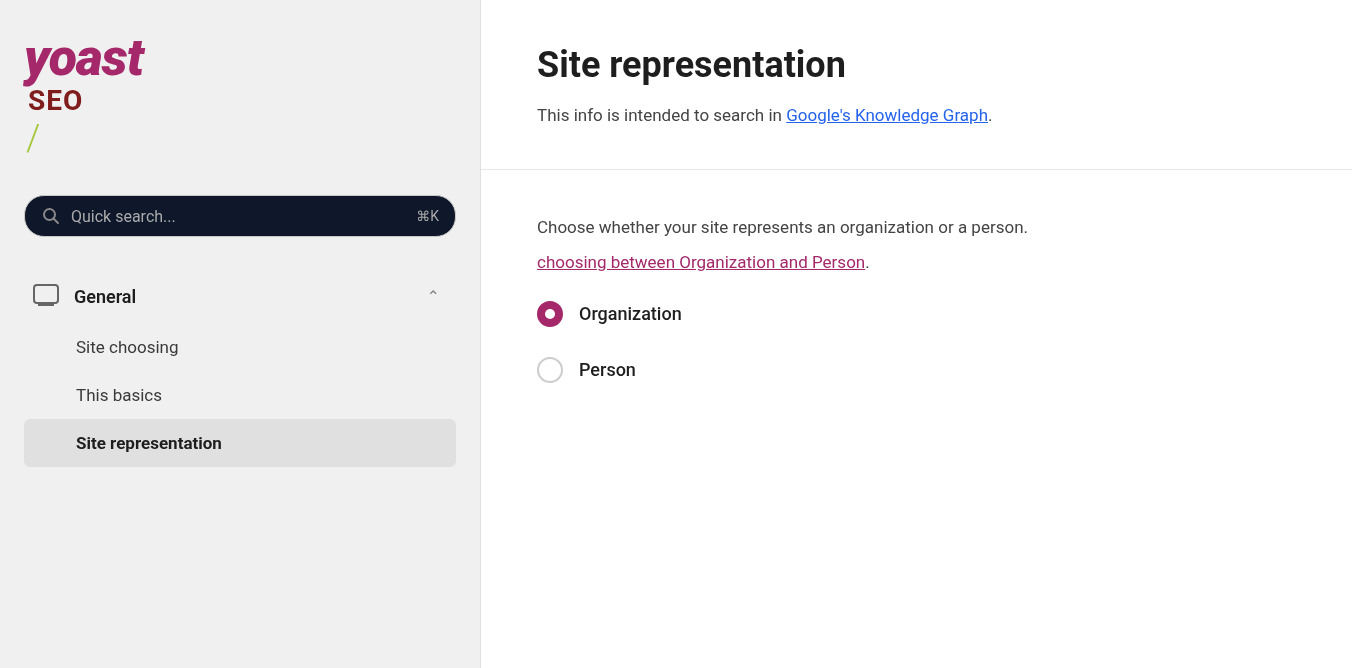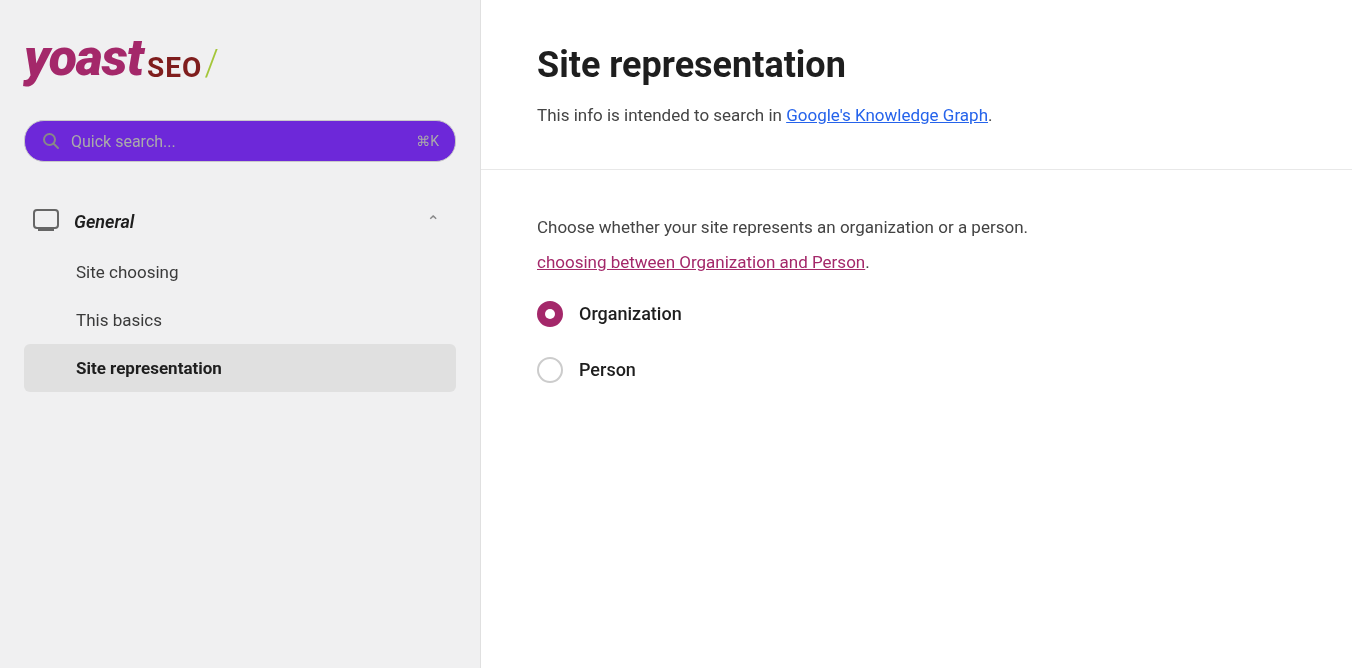--- a/index.html
+++ b/index.html
@@ -24,22 +24,23 @@
       background-color: #f0f0f1;
       padding: 32px 24px;
       display: flex;
       flex-direction: column;
       gap: 0;
     }
 
     .logo-area {
       margin-bottom: 36px;
       display: flex;
-      align-items: flex-end;
+      align-items: flex-start;
       gap: 0;
+      flex-direction: column;
     }
 
     .logo-yoast {
       font-size: 52px;
       font-weight: 900;
       color: #a4286a;
       font-style: italic;
       letter-spacing: -1px;
       line-height: 1;
     }
@@ -55,21 +56,21 @@
     .logo-slash {
       font-size: 36px;
       font-weight: 300;
       color: #a4c639;
       margin-left: 2px;
     }
 
     .search-box {
       display: flex;
       align-items: center;
-      background: #6d28d9;
+      background: #0f172a;
       border: 1.5px solid #c9c9c9;
       border-radius: 20px;
       padding: 10px 16px;
       margin-bottom: 36px;
       cursor: text;
     }
 
     .search-icon-wrap {
       color: #888;
       margin-right: 10px;
@@ -112,21 +113,20 @@
     .nav-icon {
       color: #666;
       display: flex;
       align-items: center;
     }
 
     .nav-group-label {
       font-size: 18px;
       font-weight: 600;
       color: #1e1e1e;
-      font-style: italic;
     }
 
     .nav-chevron {
       color: #888;
       font-size: 16px;
     }
 
     .nav-sub-items {
       display: flex;
       flex-direction: column;

